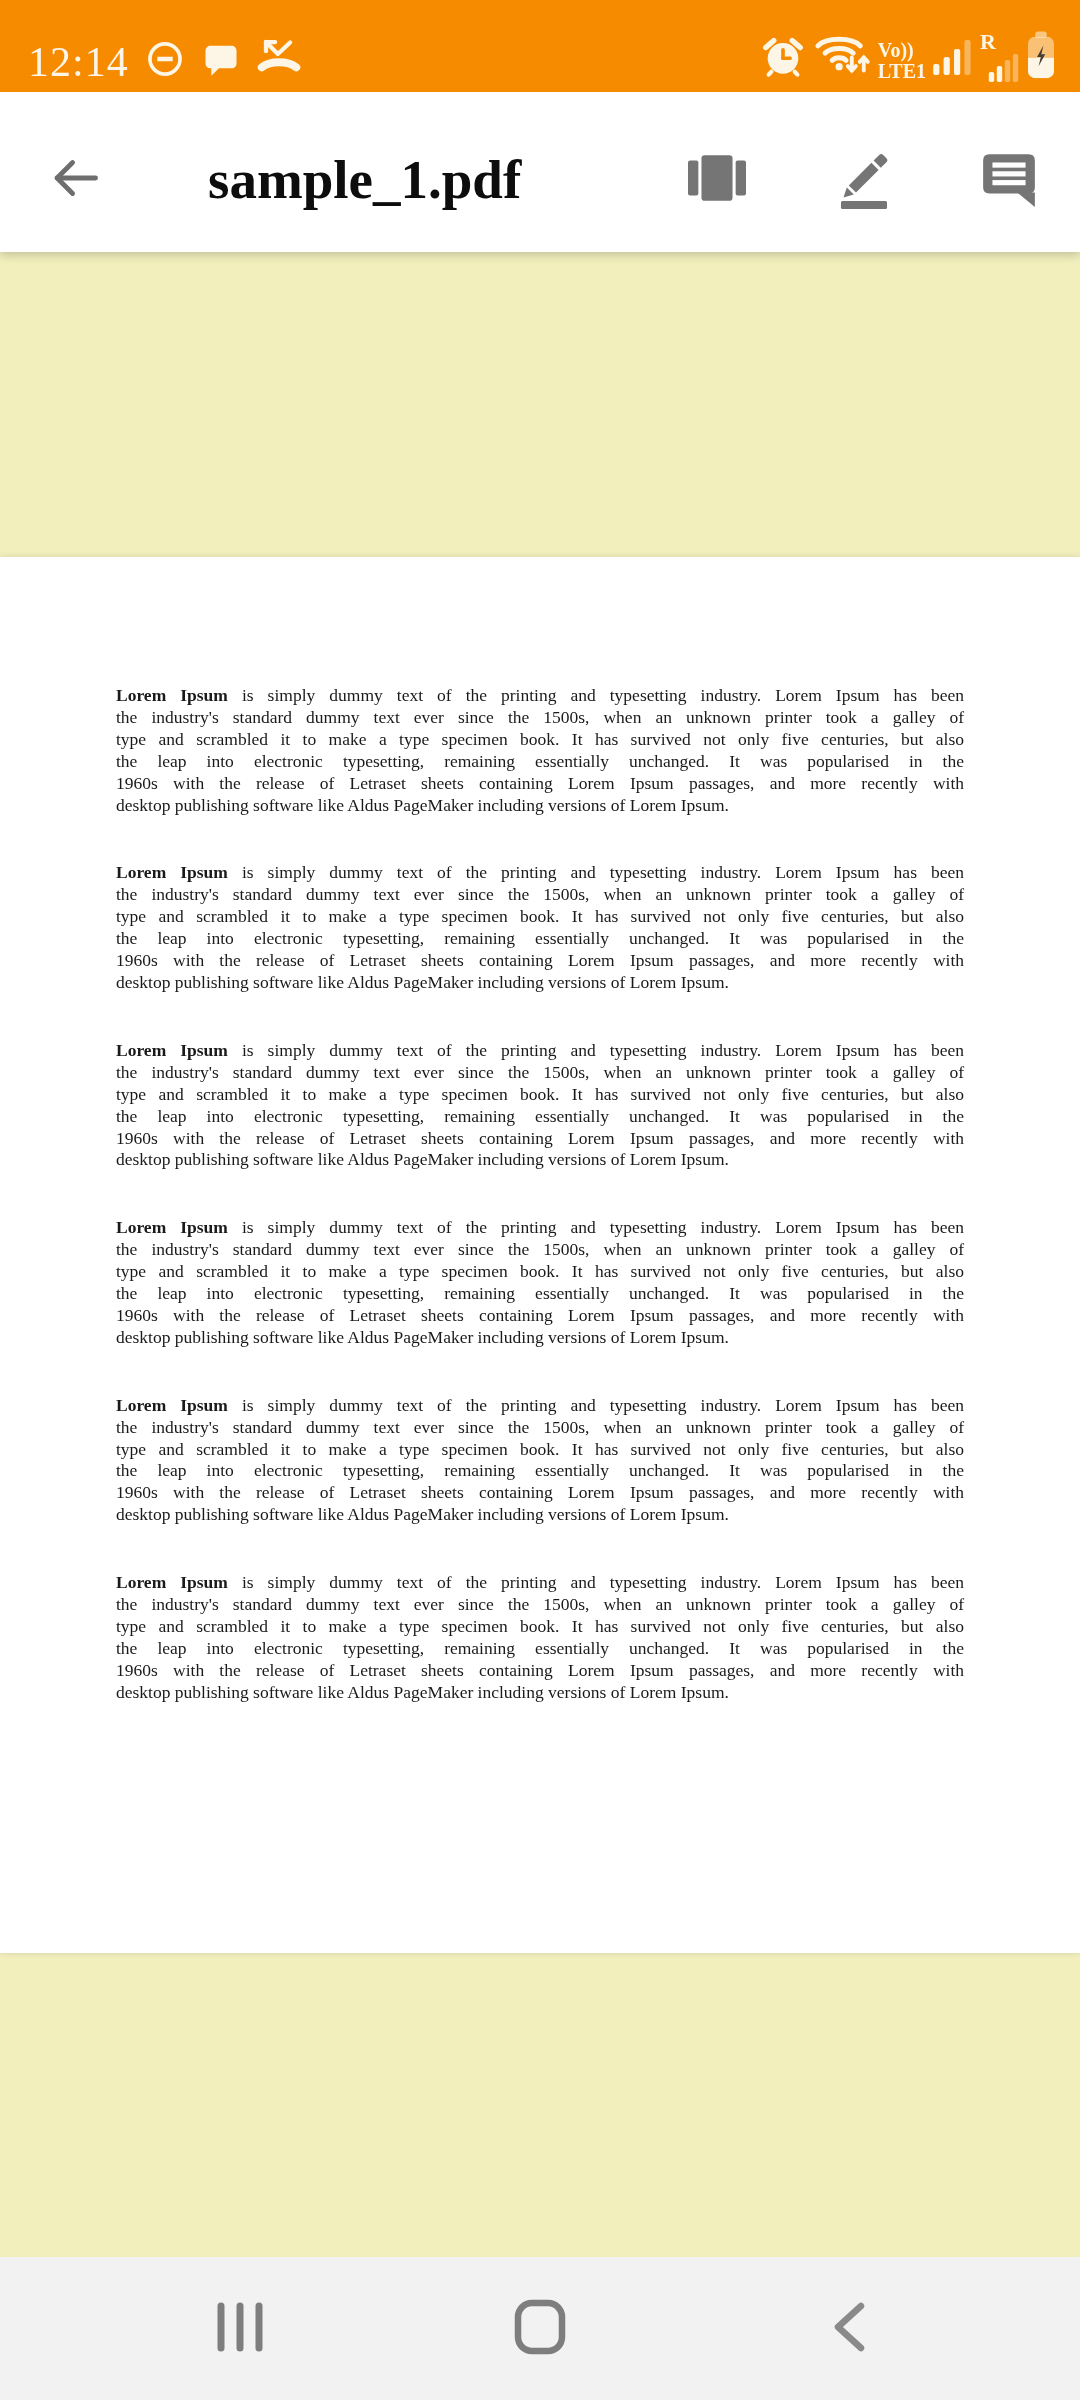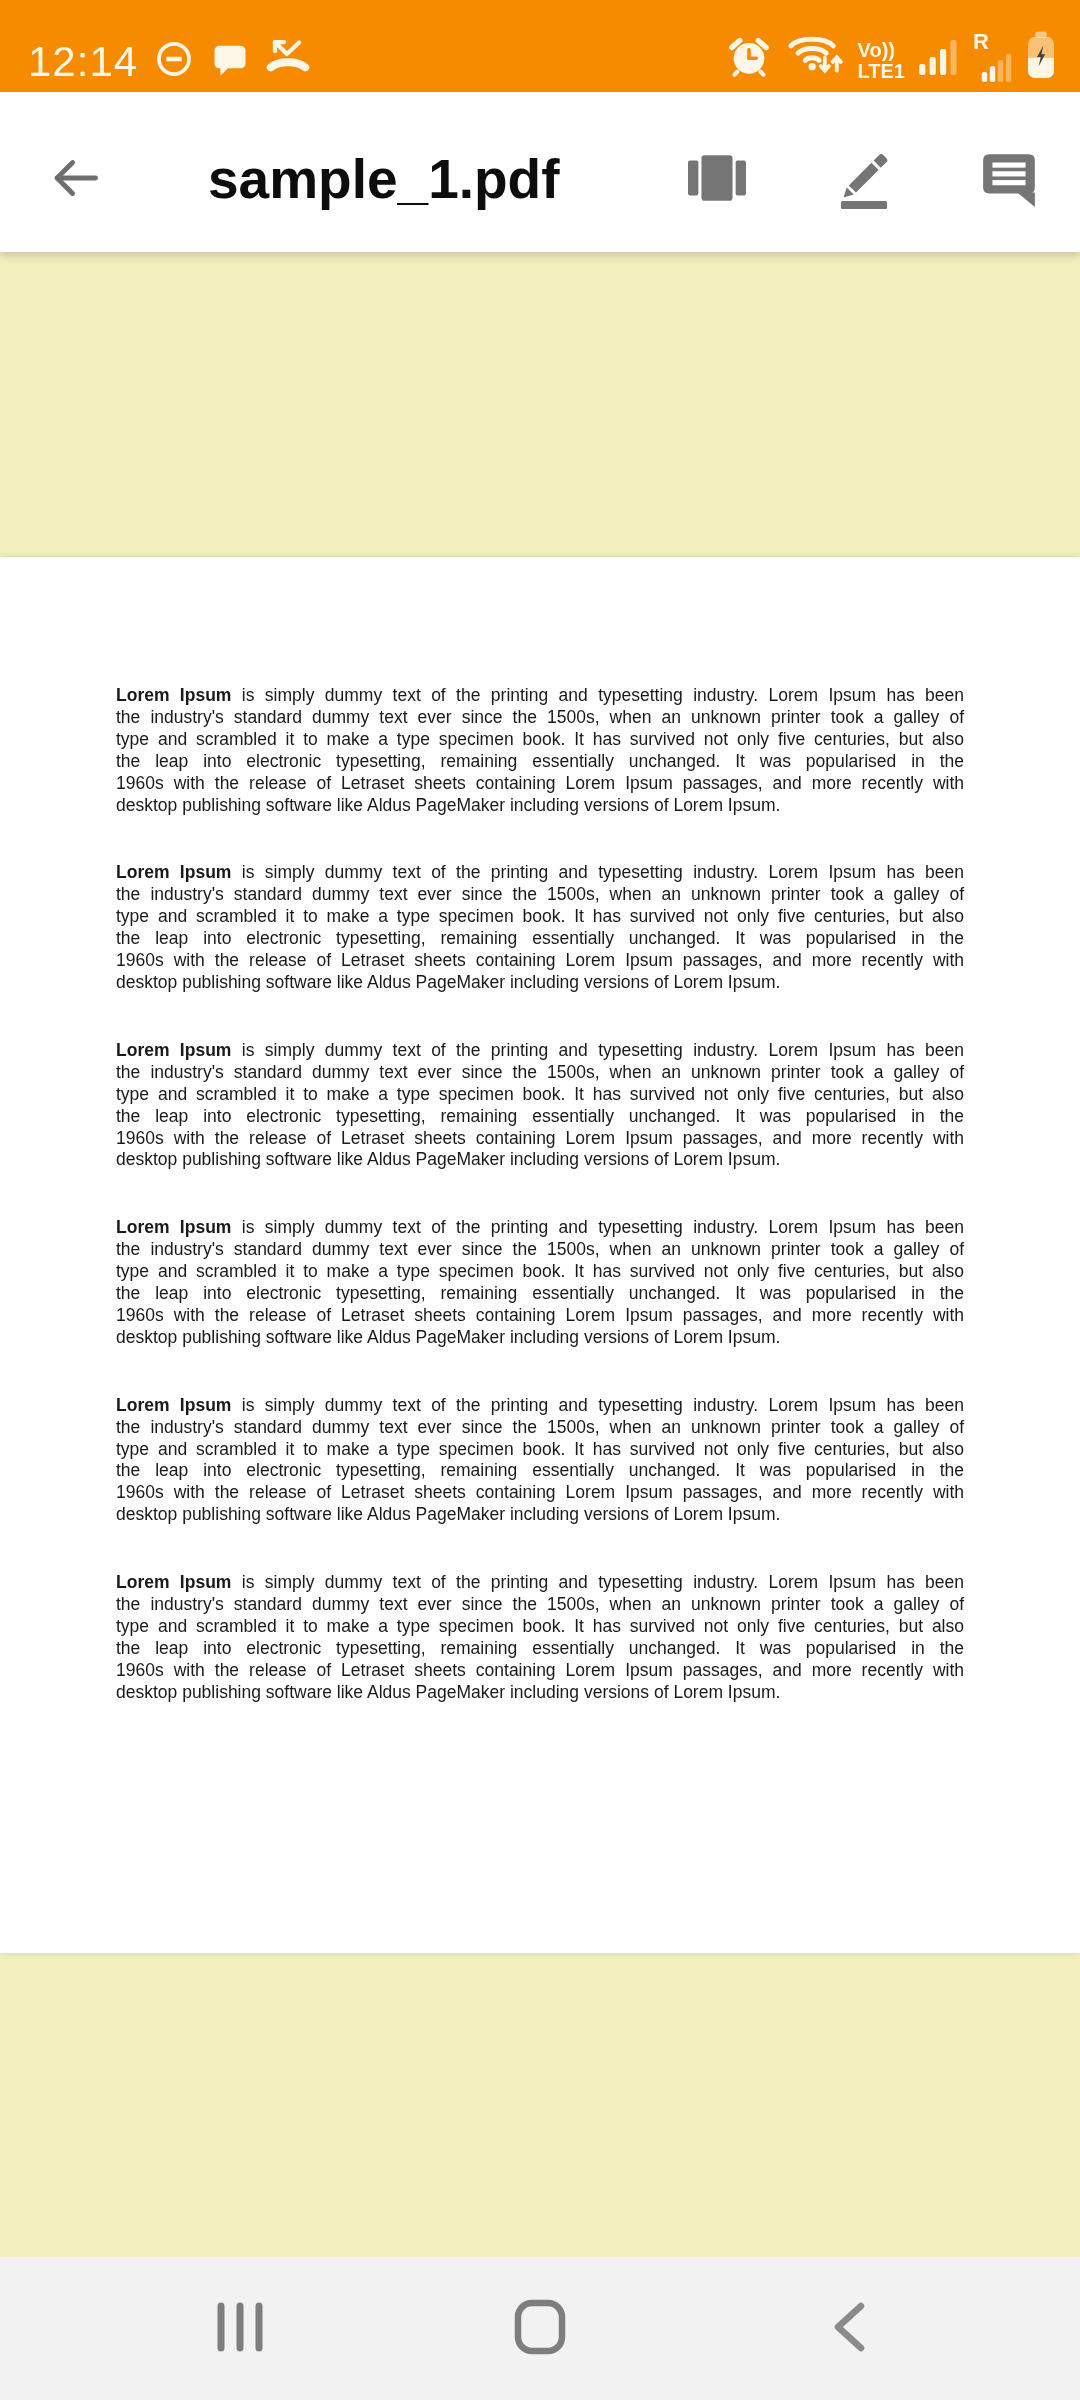--- a/index.html
+++ b/index.html
@@ -1,27 +1,27 @@
 <!DOCTYPE html>
 <html><head>
 <meta charset="utf-8">
 <style>
   html,body{margin:0;padding:0;background:#000;}
   .screen{position:relative;width:1080px;height:2400px;overflow:hidden;
-          background:#F2EFBD;font-family:Liberation Sans, sans-serif;}
+          background:#F2EFBD;font-family:Liberation Serif, serif;}
 
   
   .status-bar{position:absolute;top:0;left:0;width:1080px;height:92px;
               background:#F68B00;box-sizing:border-box;
               display:flex;justify-content:space-between;align-items:flex-end;
               padding:0 24px 9px 28px;z-index:5;}
   .sb-left{display:flex;align-items:flex-end;gap:15px;}
   .sb-time{font-size:42px;line-height:42px;color:#FDF5E6;letter-spacing:1px;}
   .sb-left .sb-ic{margin-bottom:-1px;}
-  .sb-right{display:flex;align-items:flex-end;gap:13px;}
+  .sb-right{display:flex;align-items:flex-end;gap:6px;}
   .volte{color:#FDF5E6;font-weight:bold;font-size:20px;line-height:21px;
          text-align:left;margin-bottom:1px;}
   .sim2{position:relative;width:42px;height:50px;}
   .sim2 .r-label{position:absolute;top:-2px;left:2px;font-size:22px;font-weight:bold;
                  color:#FDF5E6;line-height:22px;}
   .sim2 svg{position:absolute;bottom:1px;right:0;}
 
   
   .toolbar{position:absolute;top:92px;left:0;width:1080px;height:160px;background:#FFFFFF;
            box-sizing:border-box;display:flex;align-items:center;

